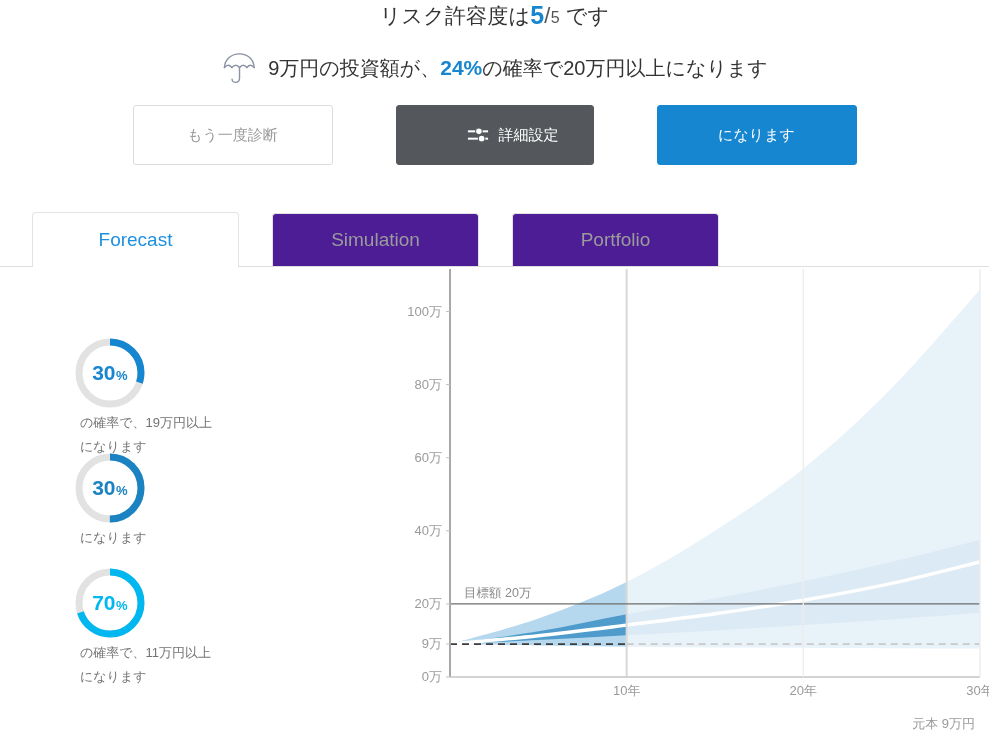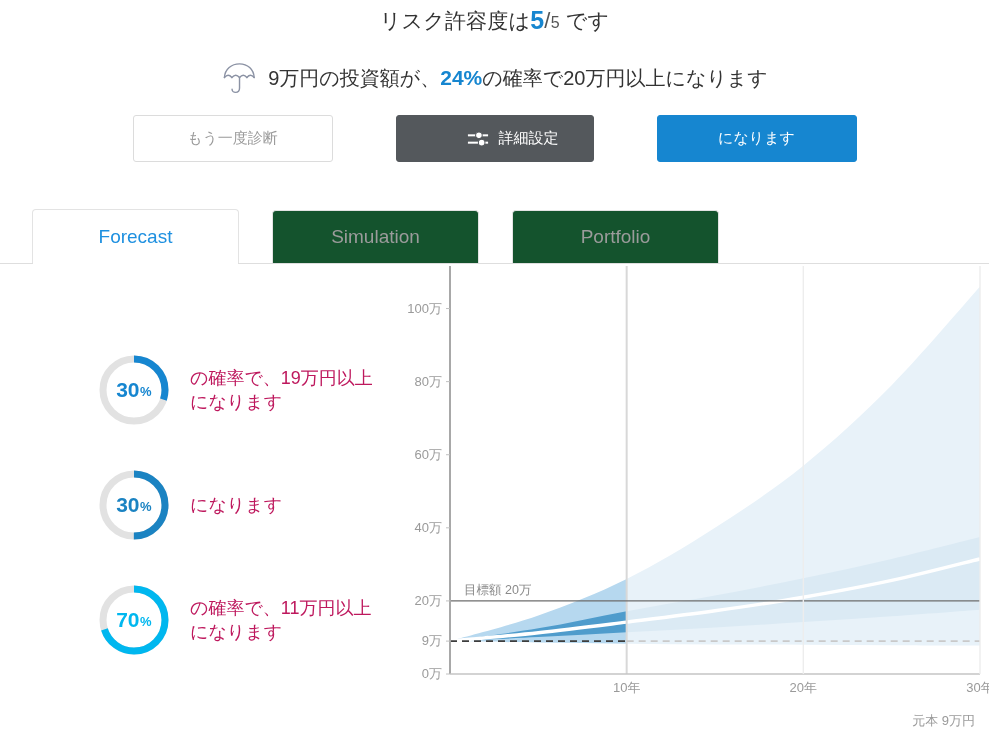--- a/index.html
+++ b/index.html
@@ -17,21 +17,21 @@
   }
 
   
   .header {
     padding-top: 2px;
     text-align: center;
   }
   .headline {
     font-size: 21px;
     color: #333333;
-    line-height: 36px;
+    line-height: 27px;
     letter-spacing: .2px;
     white-space: nowrap;
   }
   .headline .risk-value {
     color: #1686d0;
     font-size: 25px;
     font-weight: bold;
     vertical-align: -1px;
   }
   .headline .risk-sep {
@@ -70,21 +70,21 @@
   }
 
   
   .btn-row {
     margin-top: 20px;
     display: flex;
     justify-content: center;
     gap: 63px;
   }
   .btn {
-    height: 47px;
+    height: 60px;
     border-radius: 3px;
     display: flex;
     align-items: center;
     justify-content: center;
     gap: 10px;
     font-size: 15px;
     box-sizing: border-box;
     cursor: pointer;
     user-select: none;
   }
@@ -133,21 +133,21 @@
     border: 1px solid #e3e3e3;
     border-bottom: none;
     border-radius: 4px 4px 0 0;
     margin-right: 1px;
     cursor: pointer;
     user-select: none;
     position: relative;
     margin-left: 32px;
   }
   .tab.inactive {
-    background: #14532d;
+    background: #4c1d95;
     color: #9b9b9b;
   }
   .tab.active {
     background: #ffffff;
     color: #1e90e0;
     height: 54px;
     z-index: 2;
   }
   .tab.active::after {
     content: "";
@@ -165,24 +165,24 @@
   }
 
   
   .gauges {
     width: 400px;
     padding-top: 68px;
     box-sizing: border-box;
   }
   .gauge-row {
     display: flex;
-    align-items: center;
     height: 115px;
-    padding-left: 96px;
+    padding-left: 72px;
     box-sizing: border-box;
+    flex-direction: column;
   }
   .gauge {
     width: 76px;
     height: 76px;
     position: relative;
     flex: 0 0 auto;
   }
   .gauge svg { display: block; }
   .gauge-label {
     position: absolute;
@@ -197,24 +197,24 @@
     letter-spacing: -.3px;
   }
   .gauge-pct {
     font-size: 13px;
     font-weight: bold;
     margin-left: 1px;
     position: relative;
     top: 2px;
   }
   .gauge-text {
-    margin-left: 18px;
-    font-size: 18px;
+    margin-left: 8px;
+    font-size: 13px;
     line-height: 24px;
-    color: #be185d;
+    color: #737373;
     white-space: nowrap;
   }
 
   
   .chart-area {
     flex: 1;
     position: relative;
   }
   .chart-svg {
     position: absolute;

